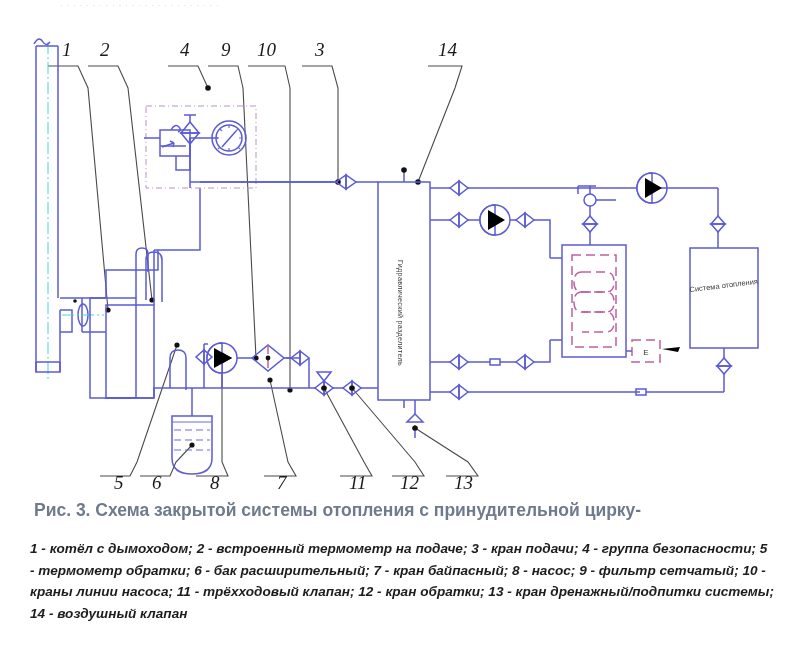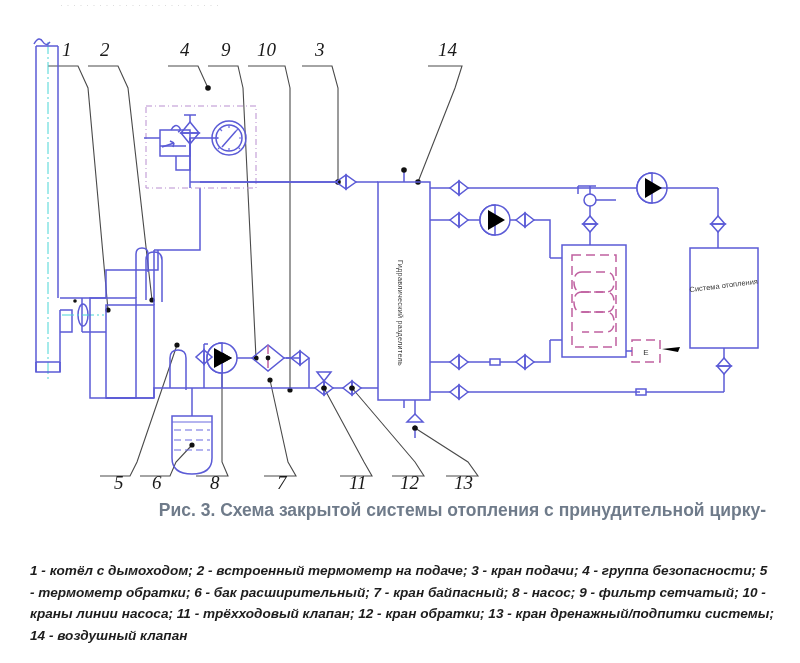--- a/index.html
+++ b/index.html
@@ -4,23 +4,23 @@
 <style>
   html,body{margin:0;padding:0;background:#ffffff;}
   body{width:800px;height:663px;overflow:hidden;
        font-family:"Liberation Sans",sans-serif;}
   #page{position:relative;width:800px;height:663px;background:#fff;}
   #faint-header{position:absolute;left:0;top:0;width:800px;height:14px;
       font-size:9px;color:#d8d8d8;letter-spacing:.5px;overflow:hidden;
       white-space:nowrap;padding-left:60px;box-sizing:border-box;}
   #diagram{position:absolute;left:0;top:10px;width:800px;height:485px;}
   #caption{position:absolute;left:34px;top:498px;width:732px;
-      text-align:right;font-weight:bold;font-size:17.5px;line-height:24px;
+      text-align:left;font-weight:bold;font-size:17.5px;line-height:24px;
       color:#6f7b8a;}
-  #legend{position:absolute;left:30px;top:560px;width:745px;
+  #legend{position:absolute;left:30px;top:538px;width:745px;
       font-style:italic;font-weight:bold;font-size:13.6px;line-height:21.5px;
       color:#1d1d1d;text-align:left;}
   .num{font-family:"Liberation Serif",serif;font-style:italic;
        font-size:19px;fill:#1a1a1a;}
   .lead{stroke:#4a4a4a;stroke-width:1.1;fill:none;}
   .pipe{stroke:#5b5bd6;stroke-width:1.5;fill:none;}
   .pipe-thin{stroke:#6b6be0;stroke-width:1.2;fill:none;}
   .box{stroke:#5b5bd6;stroke-width:1.5;fill:none;}
   .dot{fill:#111;}
   .coil{stroke:#c060a0;stroke-width:1.5;fill:none;stroke-dasharray:9 5;}

